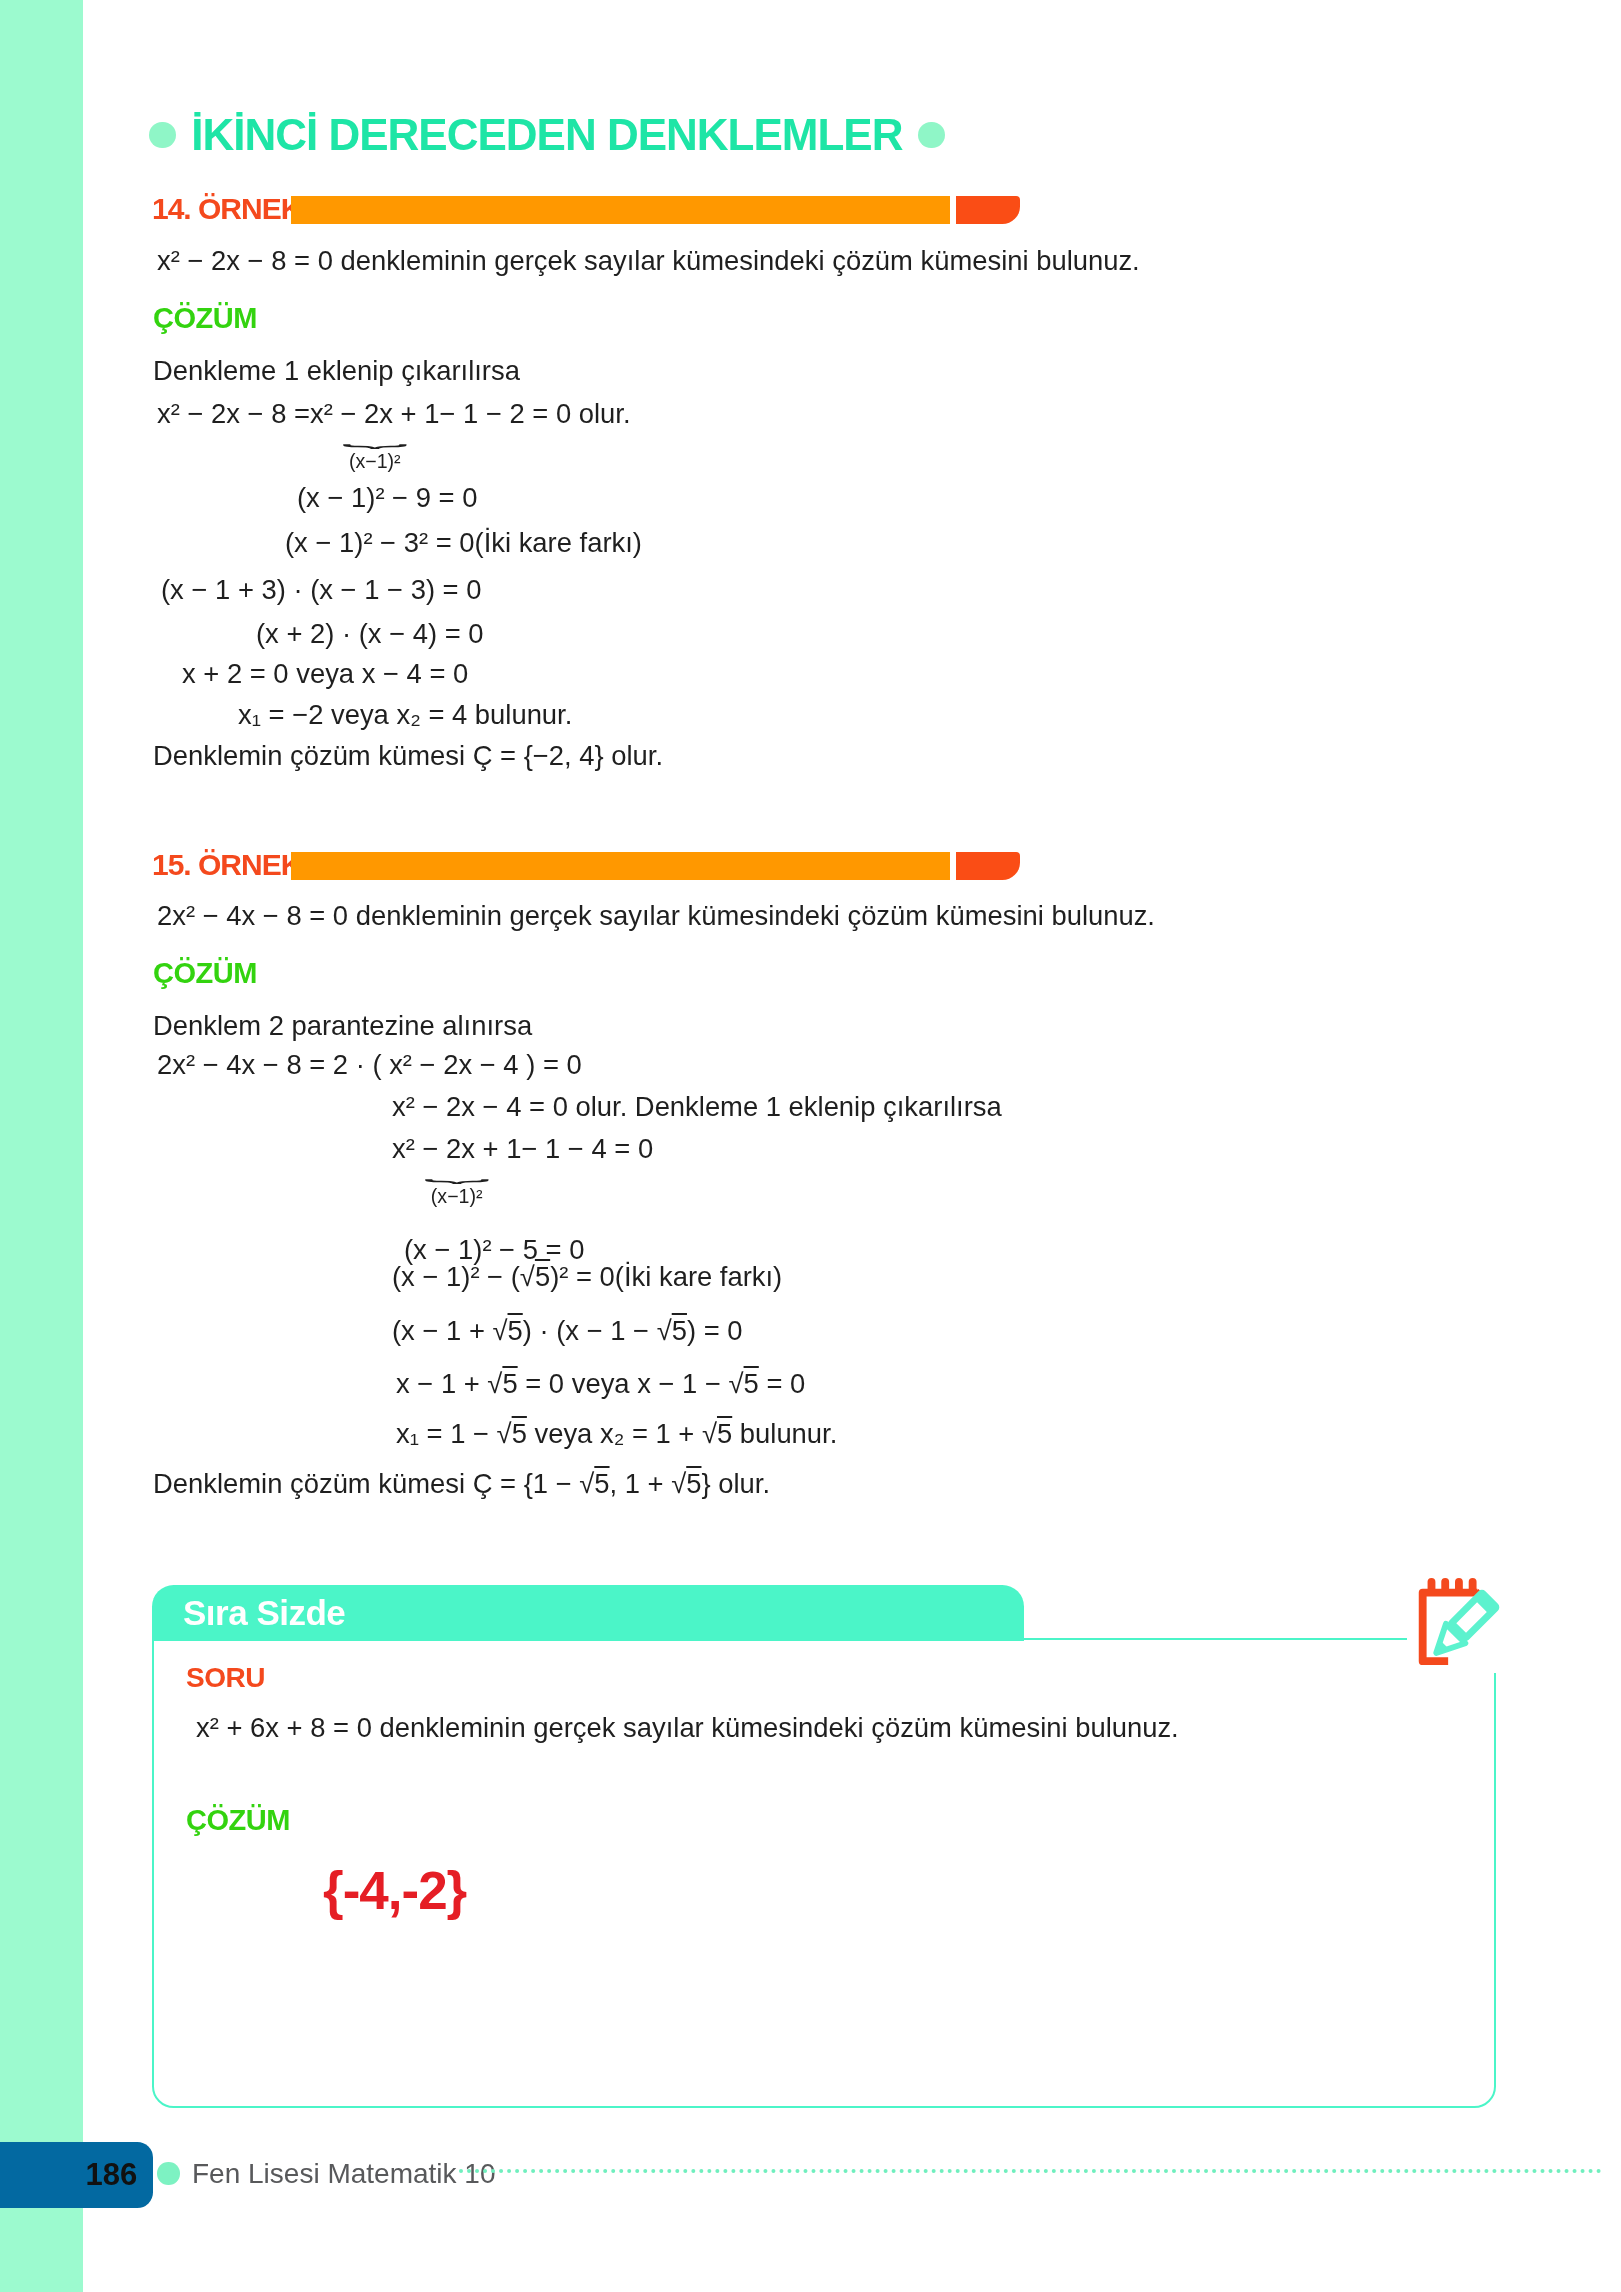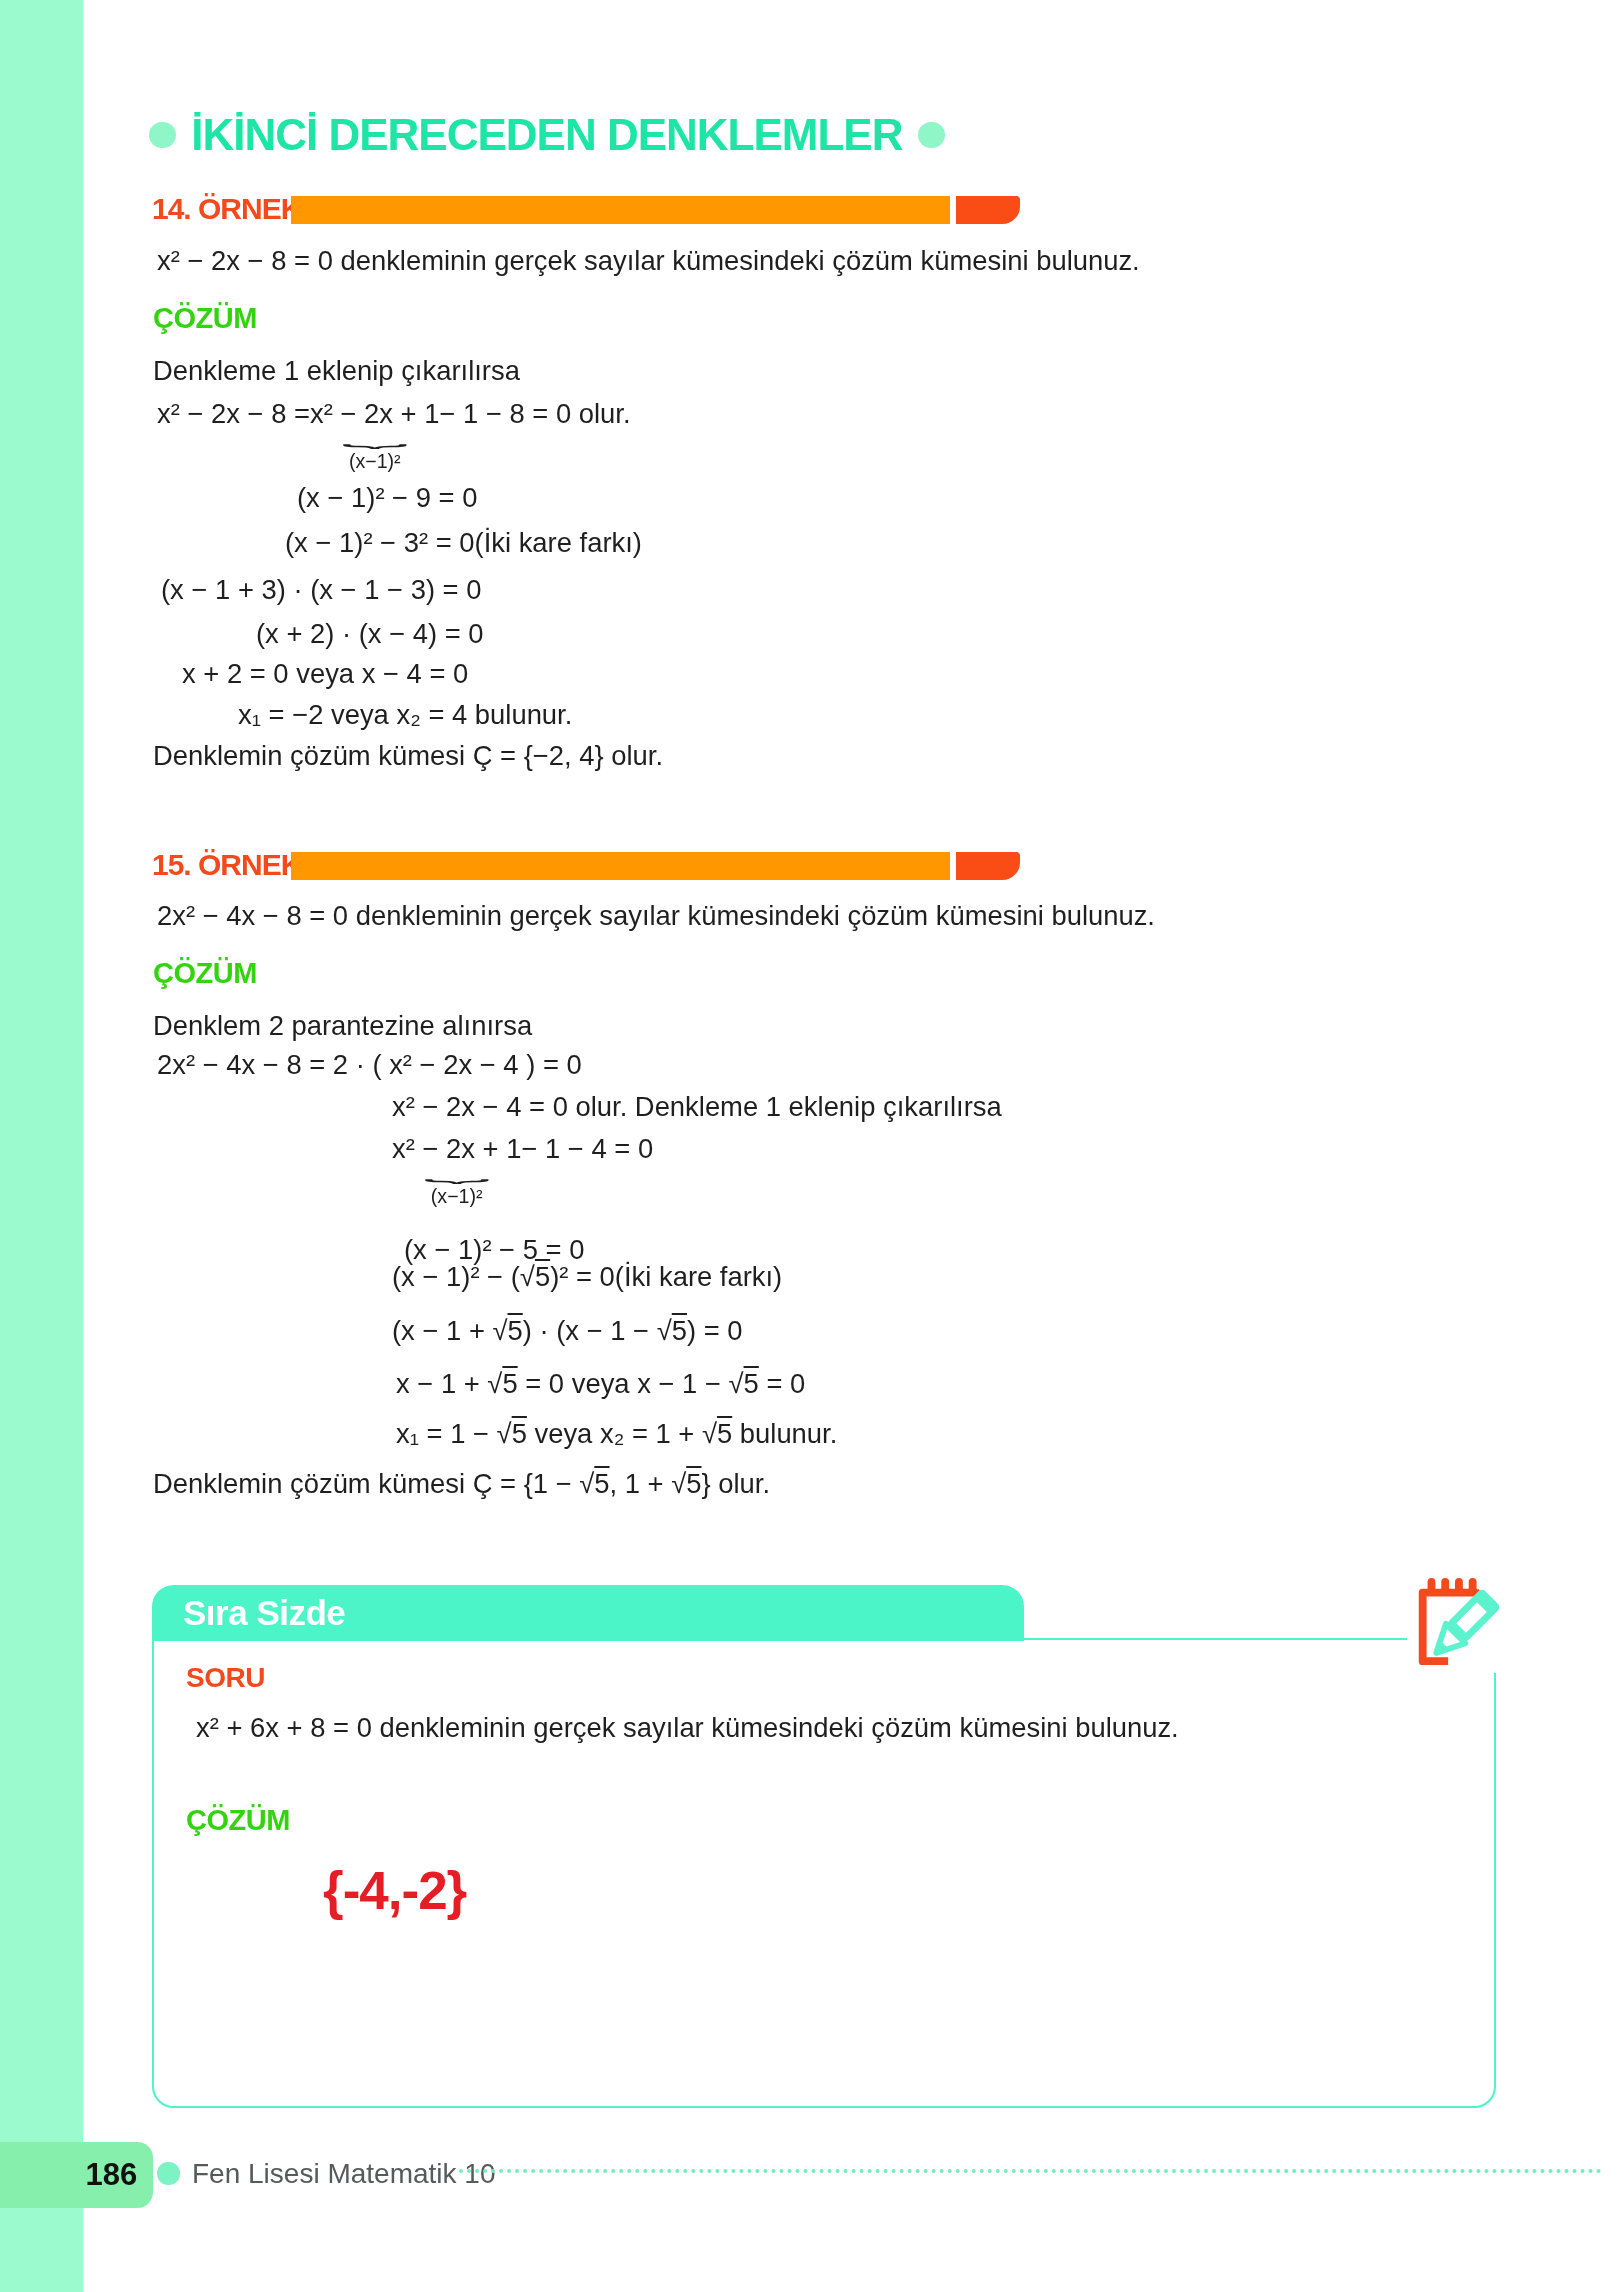--- a/index.html
+++ b/index.html
@@ -38,21 +38,21 @@
                border-radius:21.6px 21.6px 0 0; color:#ffffff; font-size:35px; font-weight:bold;
                line-height:55px; padding-left:31px; letter-spacing:-0.5px; }
   .ss-body { position:absolute; left:152px; top:1638px; width:1344px; height:470px;
              border:2.9px solid #4BF5C8; border-radius:0 21.6px 21.6px 21.6px; background:#ffffff; }
   .soru { position:absolute; font-size:28px; font-weight:bold; letter-spacing:-0.5px; color:#F4491D; }
   .answer { position:absolute; font-size:53px; font-weight:bold; color:#E51E25; letter-spacing:-1px; }
 
   .ss-icon { position:absolute; left:1407px; top:1571px; width:96px; height:102px; background:#ffffff; }
 
   
-  .pg-tab { position:absolute; left:0; top:2142px; width:153px; height:66px; background:#86efac;
+  .pg-tab { position:absolute; left:0; top:2142px; width:153px; height:66px; background:#0369a1;
             border-radius:0 15.7px 15.7px 0; text-align:right; padding-right:15.7px;
             font-size:31px; font-weight:bold; color:#111111; line-height:66px; }
   .foot-dot { position:absolute; left:157px; top:2162px; width:22.5px; height:22.5px; border-radius:50%; background:#7DF2C2; }
   .foot-title { position:absolute; left:192px; top:2158px; font-size:28px; color:#58595B; white-space:nowrap; }
   .foot-dots { position:absolute; left:459px; top:2169px; width:1143px; height:0; border-top:4.9px dotted #70EFBE; }
 </style>
 </head>
 <body>
 
 <div class="page">
@@ -73,21 +73,21 @@
   <div class="cozum" style="left:153px; top:302px;">ÇÖZÜM</div>
   <div class="line" style="left:153px; top:355px;">Denkleme 1 eklenip çıkarılırsa</div>
 
   <div class="line flexline" style="left:157px; top:398px;">
     <span class="math">x² − 2x − 8 = </span>
     <span class="ub-group">
       <span class="math">x² − 2x + 1</span>
       <span class="ub-brace">⏟</span>
       <span class="ub-label math">(x−1)²</span>
     </span>
-    <span class="math"> − 1 − 8 = 0  olur.</span>
+    <span class="math"> − 1 − 2 = 0  olur.</span>
   </div>
 
   <div class="line math" style="left:297px; top:482px;">(x − 1)² − 9 = 0</div>
   <div class="line flexline" style="left:285px; top:527px;">
     <span class="math">(x − 1)² − 3² = 0</span>
     <span class="note">(İki kare farkı)</span>
   </div>
   <div class="line math" style="left:161px; top:574px;">(x − 1 + 3) · (x − 1 − 3) = 0</div>
   <div class="line math" style="left:256px; top:618px;">(x + 2) · (x − 4) = 0</div>
   <div class="line math" style="left:182px; top:658px;">x + 2 = 0  veya  x − 4 = 0</div>

